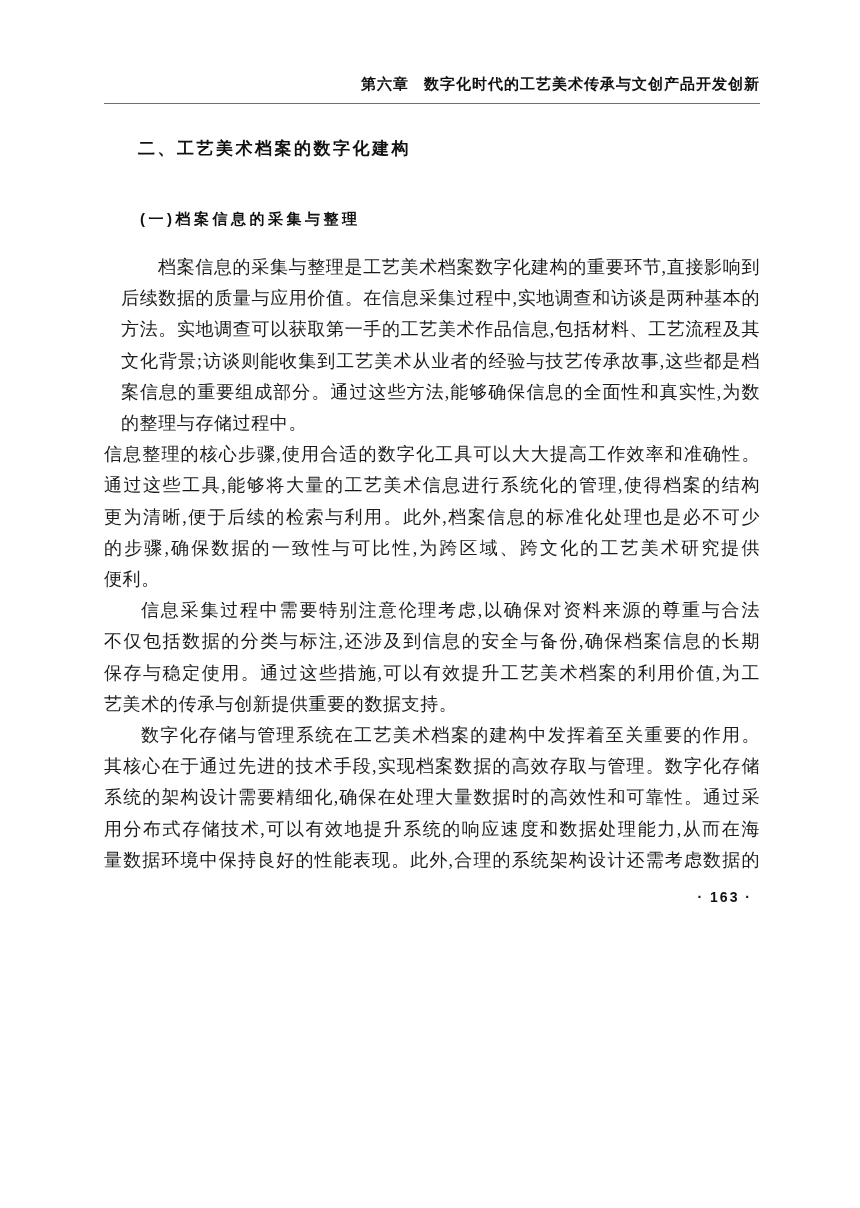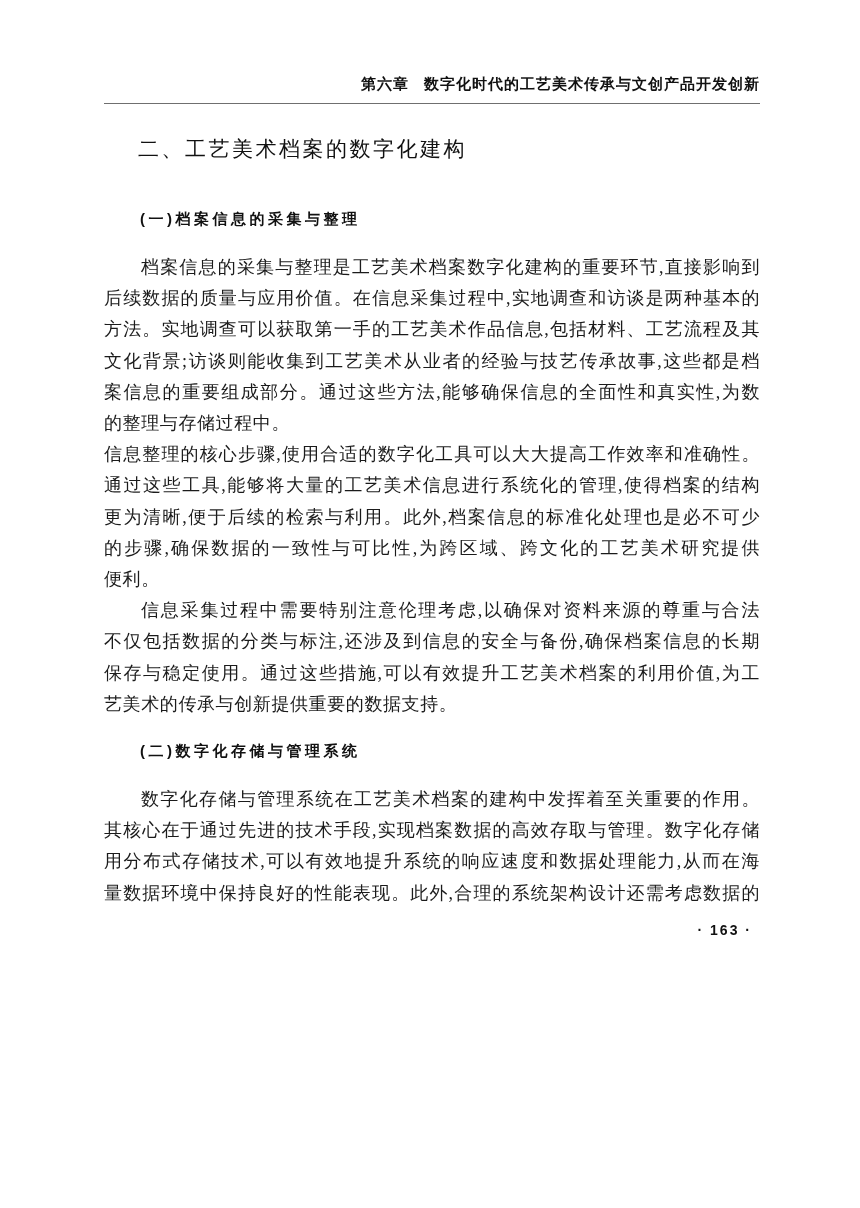--- a/index.html
+++ b/index.html
@@ -38,22 +38,22 @@
   .hsep { display: inline-block; width: 1em; }
   .header-rule {
     margin-top: 9px;
     border-top: 1px solid var(--rule);
     height: 0;
   }
   
   .main-title {
     margin: 30px 0 0 34px;
     font-family: "Liberation Sans", sans-serif;
-    font-size: 21px;
-    font-weight: 400;
+    font-size: 17px;
+    font-weight: 700;
     letter-spacing: 2.5px;
     line-height: 30px;
     color: var(--heading);
     white-space: nowrap;
   }
   
   .sub-heading {
     margin: 41px 0 0 36px;
     font-family: "Liberation Sans", sans-serif;
     font-size: 15px;
@@ -66,21 +66,21 @@
   section:nth-of-type(2) .sub-heading { margin-top: 17px; }
   
   .para {
     margin: 0;
     font-size: 18px;
     letter-spacing: 0.6px;
     line-height: 31.2px;
     color: var(--text);
     text-align: justify;
   }
-  .sub-heading + .para { margin-top: 19px; }
+  .sub-heading + .para { margin-top: 19px; margin-left: 17px; }
   .pline { text-align-last: justify; }
   .pline.last { text-align-last: left; }
   .pline.first { padding-left: 37px; }
   
   .page-number {
     margin-top: 13px;
     padding-right: 8px;
     text-align: right;
     font-family: "Liberation Sans", sans-serif;
     font-weight: 700;
@@ -124,24 +124,24 @@
           <div class="pline last">便利。</div>
         </div>
         <div class="para">
           <div class="pline first">信息采集过程中需要特别注意伦理考虑,以确保对资料来源的尊重与合法</div>
           <div class="pline">不仅包括数据的分类与标注,还涉及到信息的安全与备份,确保档案信息的长期</div>
           <div class="pline">保存与稳定使用。通过这些措施,可以有效提升工艺美术档案的利用价值,为工</div>
           <div class="pline last">艺美术的传承与创新提供重要的数据支持。</div>
         </div>
       </section>
       <section>
-        <h2 class="sub-heading">(二)数字化存储与管理系统</h2>
         <div class="para">
           <div class="pline first">数字化存储与管理系统在工艺美术档案的建构中发挥着至关重要的作用。</div>
           <div class="pline">其核心在于通过先进的技术手段,实现档案数据的高效存取与管理。数字化存储</div>
+          <div class="pline">系统的架构设计需要精细化,确保在处理大量数据时的高效性和可靠性。通过采</div>
           <div class="pline">用分布式存储技术,可以有效地提升系统的响应速度和数据处理能力,从而在海</div>
           <div class="pline">量数据环境中保持良好的性能表现。此外,合理的系统架构设计还需考虑数据的</div>
         </div>
       </section>
     </div>
 
   <div class="page-number">· 163 ·</div>
 
 </div>
 

